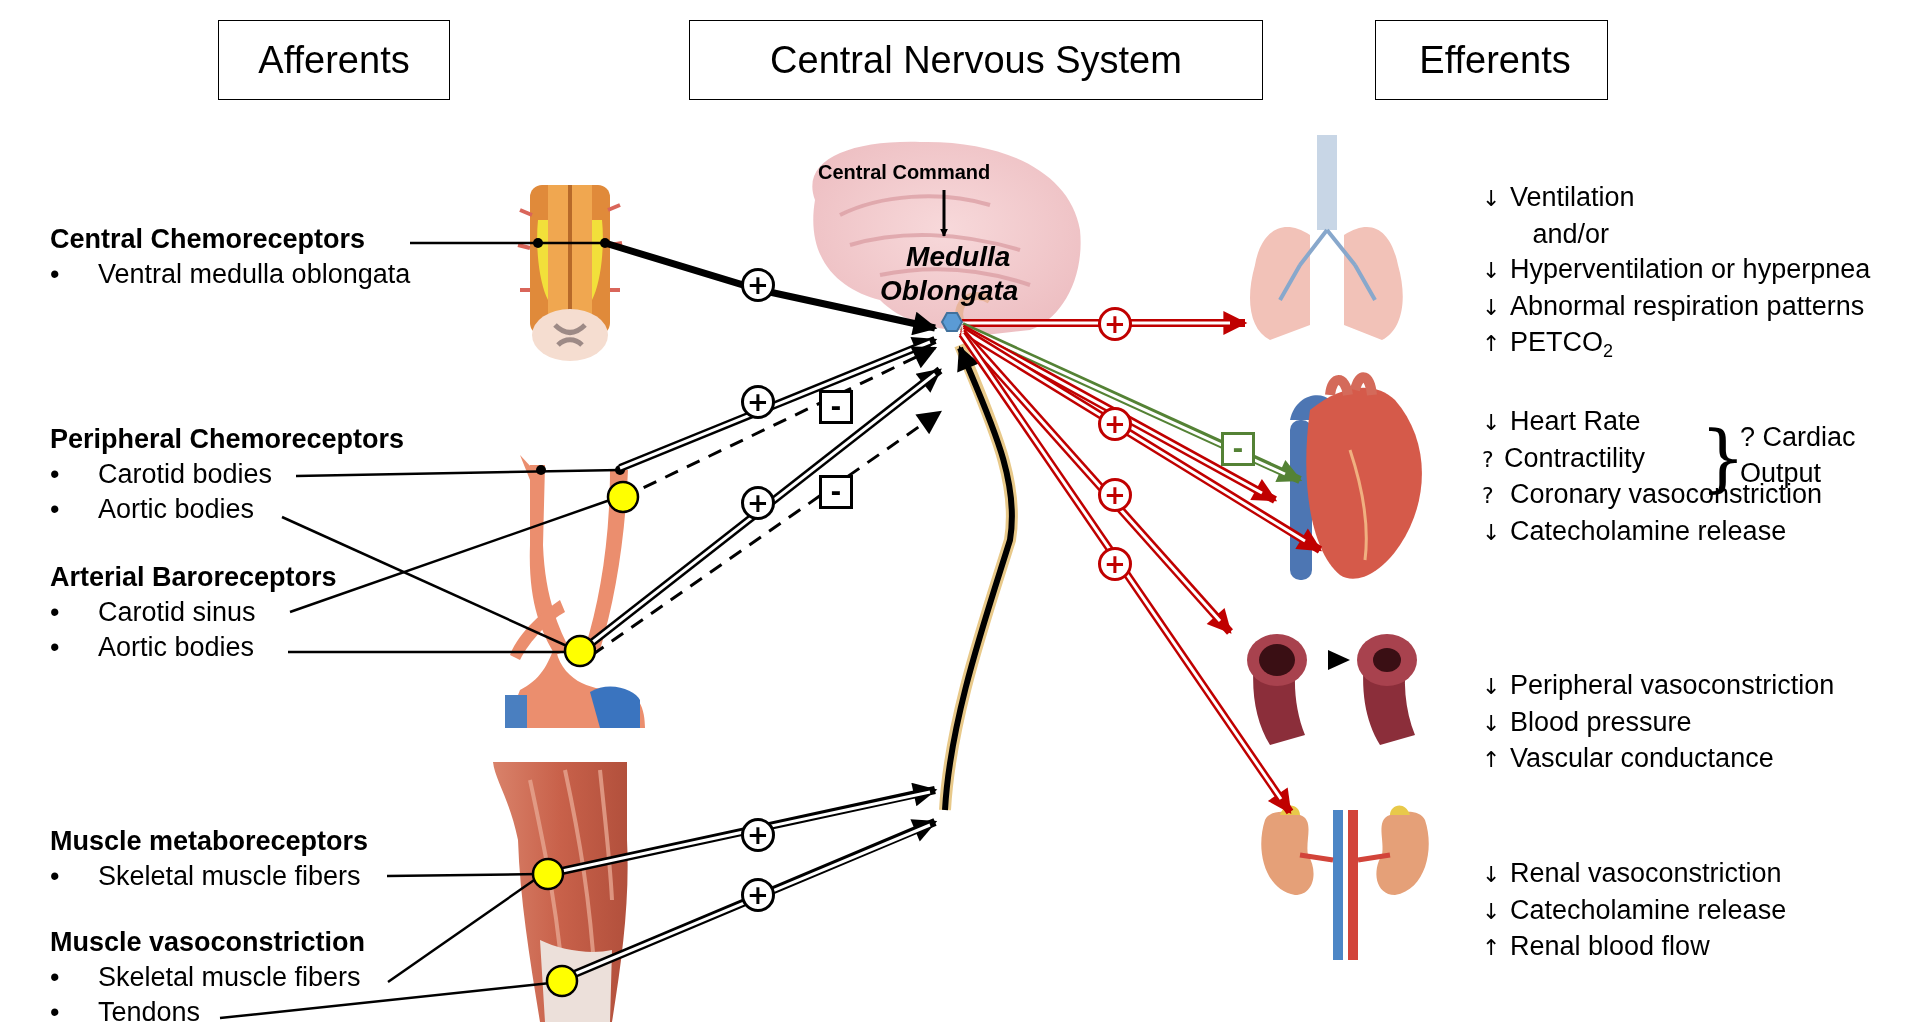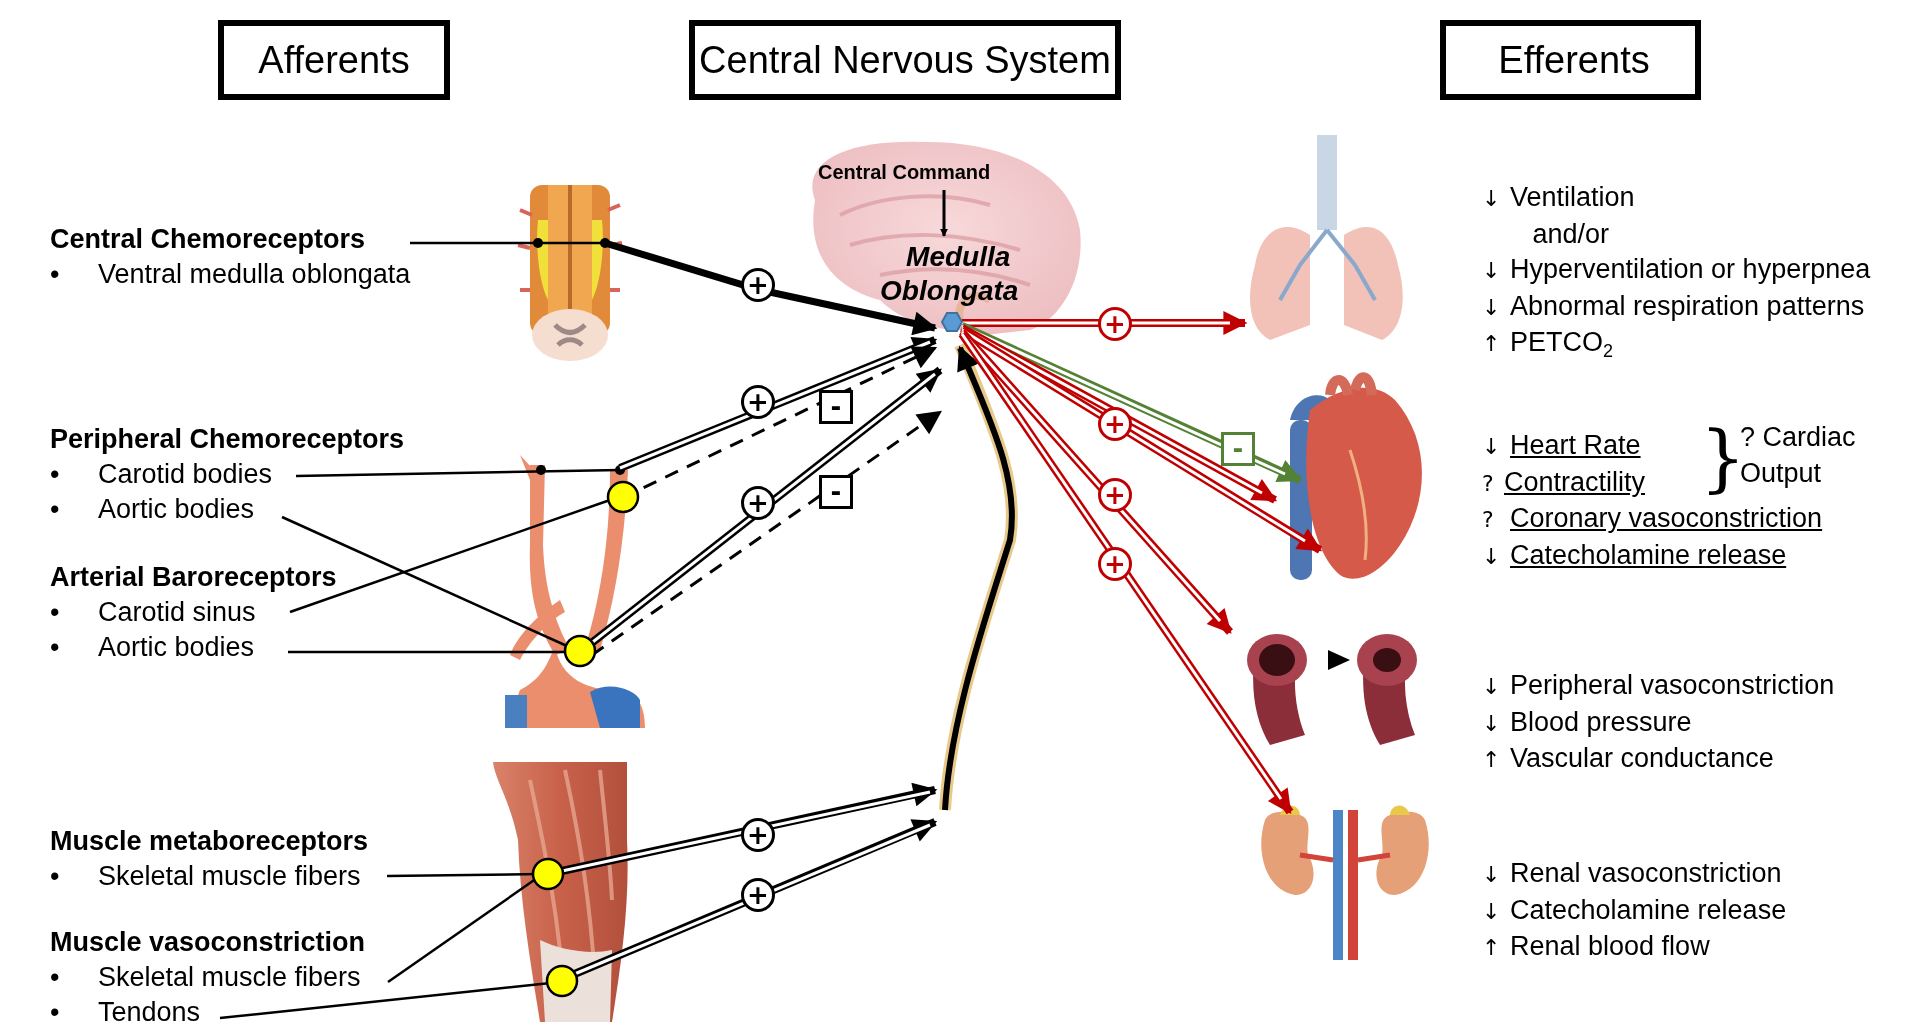--- a/index.html
+++ b/index.html
@@ -1,34 +1,34 @@
 <!DOCTYPE html>
 <html><head>
 <meta charset="utf-8">
 <style>
   html,body{margin:0;padding:0;background:#fff;}
   body{width:1907px;height:1030px;position:relative;overflow:hidden;font-family:"Liberation Sans",sans-serif;color:#000;}
-  .hdr{position:absolute;top:20px;height:80px;border:6px solid #000000;box-sizing:border-box;display:flex;align-items:center;justify-content:center;font-size:38px;}
+  .hdr{position:absolute;top:20px;height:80px;border:1px solid #000000;box-sizing:border-box;display:flex;align-items:center;justify-content:center;font-size:38px;}
   .txt{position:absolute;font-size:27px;line-height:35px;white-space:nowrap;}
   .bold{font-weight:bold;}
   .bullet{display:inline-block;width:48px;}
   svg{position:absolute;left:0;top:0;}
   .eff{position:absolute;font-size:27px;line-height:35.5px;white-space:nowrap;}
   .arr{display:inline-block;width:22px;font-family:"DejaVu Sans",sans-serif;font-size:22px;}
 </style>
 </head>
 <body>
 
 <div class="hdr" style="left:218px;width:232px;">
     <span>Afferents</span>
   </div>
-<div class="hdr" style="left:689px;width:432px;">
+<div class="hdr" style="left:689px;width:574px;">
     <span>Central Nervous System</span>
   </div>
-<div class="hdr" style="left:1440px;width:261px;padding-left:7px;">
+<div class="hdr" style="left:1375px;width:233px;padding-left:7px;">
     <span>Efferents</span>
   </div>
 
 <svg width="1907" height="1030" viewBox="0 0 1907 1030">
   <defs>
     <marker id="mk-black" viewBox="0 0 10 10" refX="9" refY="5" markerWidth="5" markerHeight="5" orient="auto" markerUnits="strokeWidth">
         <path d="M0,0 L10,5 L0,10 z" fill="#000"></path>
       </marker>
     <marker id="mk-black-big" viewBox="0 0 10 10" refX="9" refY="5" markerWidth="8" markerHeight="8" orient="auto" markerUnits="userSpaceOnUse">
         <path d="M0,0 L10,5 L0,10 z" fill="#000"></path>
@@ -236,21 +236,21 @@
   <div><span class="bullet">•</span><span>Tendons</span></div>
 </div>
 
 <div class="eff" style="left:1482px;top:180px;">
     <div><span class="arr">↓</span><span style="margin-left: 6px; white-space: pre;">Ventilation</span></div>
     <div><span class="arr"></span><span style="margin-left: 6px; white-space: pre;">   and/or</span></div>
     <div><span class="arr">↓</span><span style="margin-left: 6px; white-space: pre;">Hyperventilation or hyperpnea</span></div>
     <div><span class="arr">↓</span><span style="margin-left: 6px; white-space: pre;">Abnormal respiration patterns</span></div>
     <div><span class="arr">↑</span><span style="margin-left: 6px; white-space: pre;">PETCO</span><sub style="font-size: 18px;">2</sub></div>
   </div>
-<div class="eff" style="left:1482px;top:428px;text-decoration:underline;">
+<div class="eff" style="left:1482px;top:404px;">
     <div><span class="arr">↓</span><span style="margin-left: 6px; white-space: pre;">Heart Rate</span></div>
     <div><span class="arr">?</span><span style="white-space: pre;">Contractility</span></div>
     <div><span class="arr">?</span><span style="margin-left: 6px; white-space: pre;">Coronary vasoconstriction</span></div>
     <div><span class="arr">↓</span><span style="margin-left: 6px; white-space: pre;">Catecholamine release</span></div>
   </div>
 <div class="eff" style="left:1700px;top:420px;">
   <span style="position:absolute;left:0;top:2px;font-size:72px;line-height:72px;font-family:'DejaVu Serif',serif;">}</span>
   <div style="margin-left:40px;">? Cardiac</div>
   <div style="margin-left:40px;">Output</div>
 </div>

